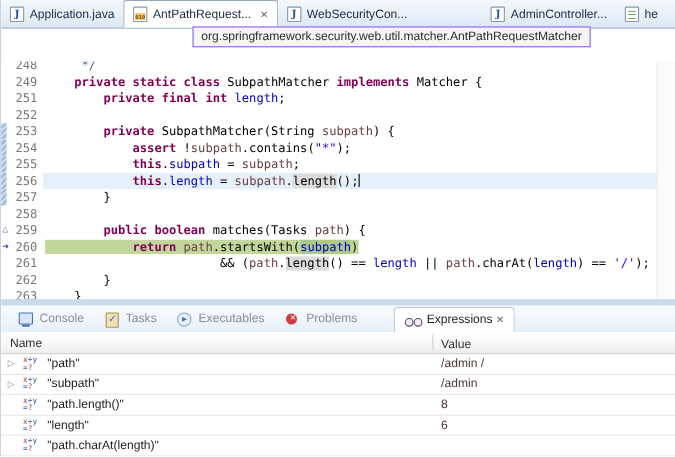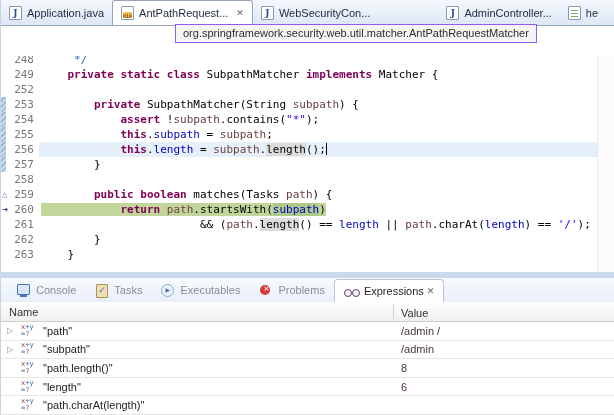--- a/index.html
+++ b/index.html
@@ -71,21 +71,21 @@
   .sarr{ font-size:8px; color:#8a8a8a; padding-left:3px; }
   
   .splitter{ position:absolute; left:0; top:272px; right:0; height:6px; background:#cbdaeb; }
   
   .panel{ position:absolute; left:0; top:278px; right:0; bottom:0; background:#fff; }
   .ptabs{ height:24px; background:linear-gradient(#f8fbfe,#e7eff8);
     display:flex; align-items:center; padding-left:6px; overflow:hidden; }
   .vtab{ display:flex; align-items:center; padding:0 9px; height:41px;
     font-size:11px; color:#8a8d92; white-space:nowrap; cursor:default; }
   .vtab.active{ background:#fff; border:1px solid #bac4d2; border-bottom:none;
-    border-radius:4px 4px 0 0; color:#1e1e1e; height:23px; margin-top:1px; }
+    border-radius:4px 4px 0 0; color:#1e1e1e; height:23px; margin-top:1px;margin-left:24px; }
   .vicon{ position:relative; display:inline-block; width:15px; height:13px; margin-right:5px; flex:none; }
   .vicon-console::before{ content:""; position:absolute; left:1px; top:0; width:11px; height:9px;
     border:1px solid #4a72b8; background:#d9e6f8; border-radius:1px; }
   .vicon-console::after{ content:""; position:absolute; left:4px; top:11px; width:7px; height:2px; background:#4a72b8; }
   .vicon-tasks::before{ content:""; position:absolute; left:2px; top:0; width:10px; height:12px;
     background:#efe0b4; border:1px solid #a89455; border-radius:1px; }
   .vicon-tasks::after{ content:"✓"; position:absolute; left:4px; top:1px; font-size:9px; color:#3a66c8; }
   .vicon-problems::before{ content:""; position:absolute; left:2px; top:1px; width:10px; height:10px;
     border-radius:50%; background:#d23c3c; }
   .vicon-problems::after{ content:"✕"; position:absolute; left:5px; top:1px; font-size:7px; color:#fff; }
@@ -147,20 +147,21 @@
       <div class="etab">
         <span class="fico fico-text"></span>
         <span class="etab-label">he</span>
       </div>
     </div>
 
   <div class="editor">
     <div class="lines">
         <div class="code-line"><span class="ln">248</span><span class="code"><span class="c">     */</span></span></div>
         <div class="code-line"><span class="ln">249</span><span class="code"><span class="d">    </span><span class="k">private</span><span class="d"> </span><span class="k">static</span><span class="d"> </span><span class="k">class</span><span class="d"> SubpathMatcher </span><span class="k">implements</span><span class="d"> Matcher {</span></span></div>
+        <div class="code-line"><span class="ln">251</span><span class="code"><span class="d">        </span><span class="k">private</span><span class="d"> </span><span class="k">final</span><span class="d"> </span><span class="k">int</span><span class="d"> </span><span class="f">length</span><span class="d">;</span></span></div>
         <div class="code-line"><span class="ln">252</span><span class="code"></span></div>
         <div class="code-line chbar"><span class="ln">253</span><span class="code"><span class="d">        </span><span class="k">private</span><span class="d"> SubpathMatcher(String </span><span class="p">subpath</span><span class="d">) {</span></span></div>
         <div class="code-line chbar"><span class="ln">254</span><span class="code"><span class="d">            </span><span class="k">assert</span><span class="d"> !</span><span class="p">subpath</span><span class="d">.contains(</span><span class="s">"*"</span><span class="d">);</span></span></div>
         <div class="code-line chbar"><span class="ln">255</span><span class="code"><span class="d">            </span><span class="k">this</span><span class="d">.</span><span class="f">subpath</span><span class="d"> = </span><span class="p">subpath</span><span class="d">;</span></span></div>
         <div class="code-line chbar cur"><span class="ln">256</span><span class="code"><span class="d">            </span><span class="k">this</span><span class="d">.</span><span class="f">length</span><span class="d"> = </span><span class="p">subpath</span><span class="d">.</span><span class="occ">length</span><span class="d">();</span><span class="caret"></span></span></div>
         <div class="code-line chbar"><span class="ln">257</span><span class="code"><span class="d">        }</span></span></div>
         <div class="code-line"><span class="ln">258</span><span class="code"></span></div>
         <div class="code-line"><span class="ln">259</span><span class="marker marker-triangle">△</span><span class="code"><span class="d">        </span><span class="k">public</span><span class="d"> </span><span class="k">boolean</span><span class="d"> matches(Tasks </span><span class="p">path</span><span class="d">) {</span></span></div>
         <div class="code-line"><span class="ln">260</span><span class="marker marker-arrow">➜</span><span class="code"><span class="dbg"><span class="d">            </span><span class="k">return</span><span class="d"> </span><span class="p">path</span><span class="d">.startsWith(</span><span class="og">subpath</span><span class="d">)</span></span></span></div>
         <div class="code-line"><span class="ln">261</span><span class="code"><span class="d">                        &amp;&amp; (</span><span class="p">path</span><span class="d">.</span><span class="occ">length</span><span class="d">() == </span><span class="f">length</span><span class="d"> || </span><span class="p">path</span><span class="d">.charAt(</span><span class="f">length</span><span class="d">) == </span><span class="s">'/'</span><span class="d">);</span></span></div>

